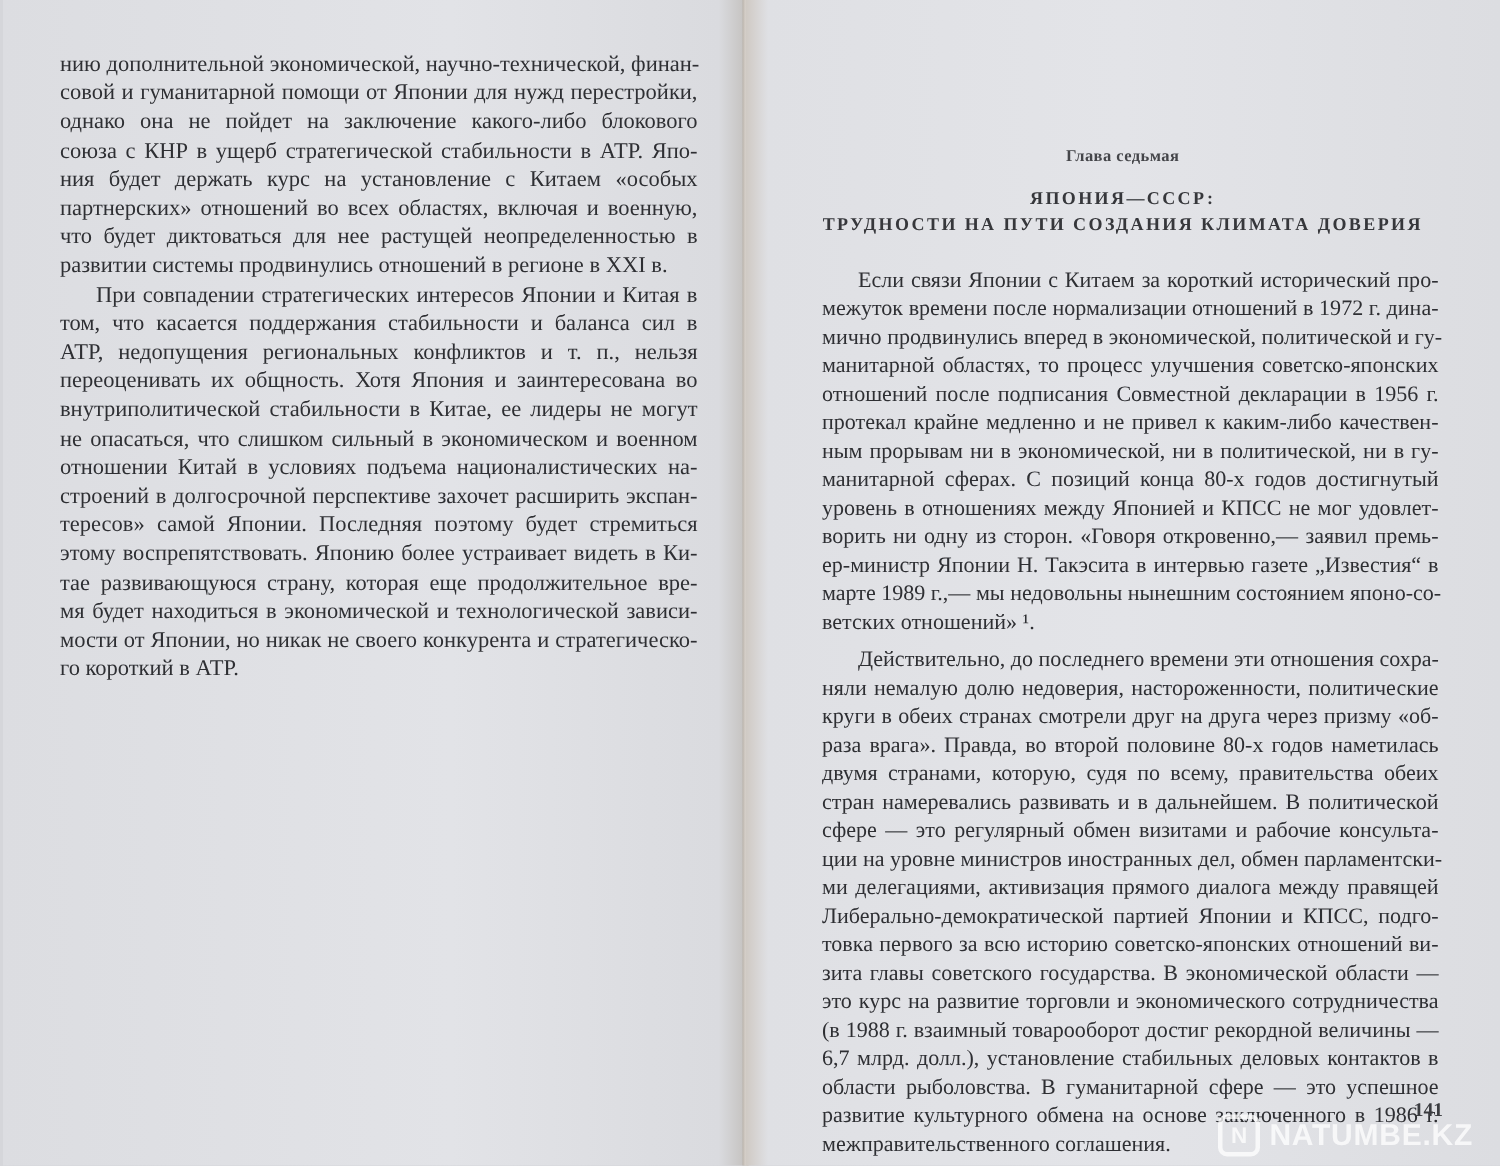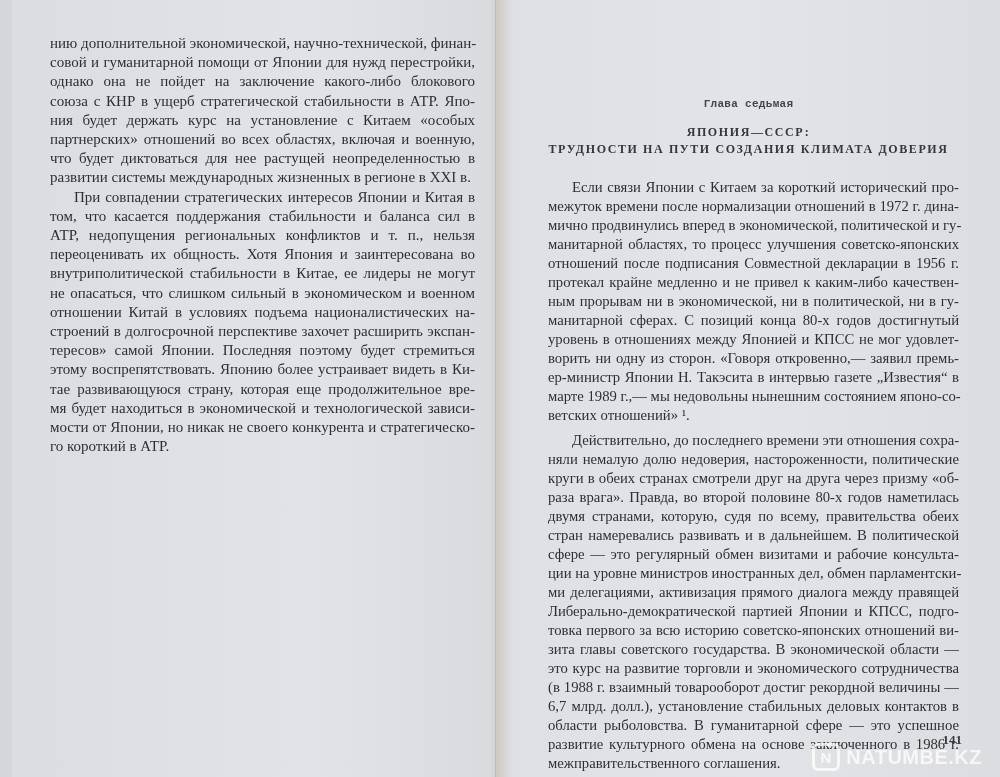--- a/index.html
+++ b/index.html
@@ -7,35 +7,35 @@
       width: 1000px; height: 777px; overflow: hidden;
       background: #d5d6da;
       font-family: "Liberation Serif", serif;
       color: #2e2f33;
     }
     .spread { position: relative; width: 1000px; height: 777px; }
     .page {
       position: absolute; top: 0; height: 777px;
       background: #e1e2e6;
     }
-    .page.left { left: 12px; width: 497px;
+    .page.left { left: 2px; width: 497px;
       background: linear-gradient(90deg, #dcdde1 0%, #e2e3e7 60%, #dadbdf 96%, #c2bfbc 100%);
     }
     .page.right { left: 497px; width: 503px;
       background: linear-gradient(90deg, #cfc9c3 0%, #dfe0e4 3%, #e3e4e8 50%, #dcdde1 100%);
     }
     .gutter { position: absolute; left: 495px; top: 0; width: 4px; height: 777px;
       background: linear-gradient(90deg, #b9b2aa, #d8d2cc, #c9c3bd); }
     .text-block { position: absolute; font-size: 15px; line-height: 19.2px; text-align: justify; }
     .left .text-block { left: 38px; top: 34px; width: 425px; }
     .line { display: block; white-space: nowrap; text-align-last: justify; text-align: justify; }
     .line.last { text-align-last: left; }
     .line.indent { padding-left: 24px; }
     .chapter-label { position: absolute; left: 0; width: 503px; top: 98px; text-align: center;
-      font-size: 11px; letter-spacing: 0.3px; font-weight: bold; color: #45464a; font-family: Liberation Mono, monospace; }
+      font-size: 11px; letter-spacing: 0.3px; font-weight: bold; color: #45464a; }
     .chapter-title { position: absolute; left: 0; width: 503px; top: 124px; text-align: center;
       font-size: 12px; letter-spacing: 1.6px; font-weight: bold; line-height: 17px; color: #36373b; }
     .right .text-block { left: 51px; top: 178px; width: 411px; }
     .right .text-block .line { font-size: 14.7px; line-height: 19px; }
     .para-gap { height: 6px; }
     .page-number { position: absolute; right: 38px; top: 732px; font-size: 13px; font-weight: bold; color: #3a3b3f; }
     .watermark { position: absolute; right: 18px; top: 743px; font-family: "Liberation Sans", sans-serif;
       font-size: 20px; font-weight: bold; color: rgba(255,255,255,0.75); letter-spacing: 0.5px;
       display: flex; align-items: center; gap: 6px; }
     .wm-icon { width: 22px; height: 22px; border: 3px solid rgba(255,255,255,0.75); border-radius: 6px;
@@ -49,21 +49,21 @@
   <div class="page left">
     <div class="text-block" id="left-text">
         <div>
           <span class="line">нию дополнительной экономической, научно-технической, финан-</span>
           <span class="line">совой и гуманитарной помощи от Японии для нужд перестройки,</span>
           <span class="line">однако она не пойдет на заключение какого-либо  блокового</span>
           <span class="line">союза с КНР в ущерб стратегической стабильности в АТР. Япо-</span>
           <span class="line">ния будет держать курс  на установление с Китаем  «особых</span>
           <span class="line">партнерских» отношений во всех областях, включая и военную,</span>
           <span class="line">что будет диктоваться для нее растущей  неопределенностью в</span>
-          <span class="line last">развитии системы международных жизненных в регионе в XXI в.</span>
+          <span class="line last">развитии системы продвинулись отношений в регионе в XXI в.</span>
         </div>
         <div>
           <span class="line indent">При совпадении стратегических интересов Японии и Китая в</span>
           <span class="line">том, что касается поддержания стабильности и баланса сил в</span>
           <span class="line">АТР, недопущения региональных конфликтов  и т. п., нельзя</span>
           <span class="line">переоценивать их общность. Хотя Япония и заинтересована во</span>
           <span class="line">внутриполитической стабильности в Китае, ее лидеры не могут</span>
           <span class="line">не опасаться, что слишком сильный в экономическом и военном</span>
           <span class="line">отношении Китай в условиях подъема националистических на-</span>
           <span class="line">строений в долгосрочной перспективе захочет расширить экспан-</span>

